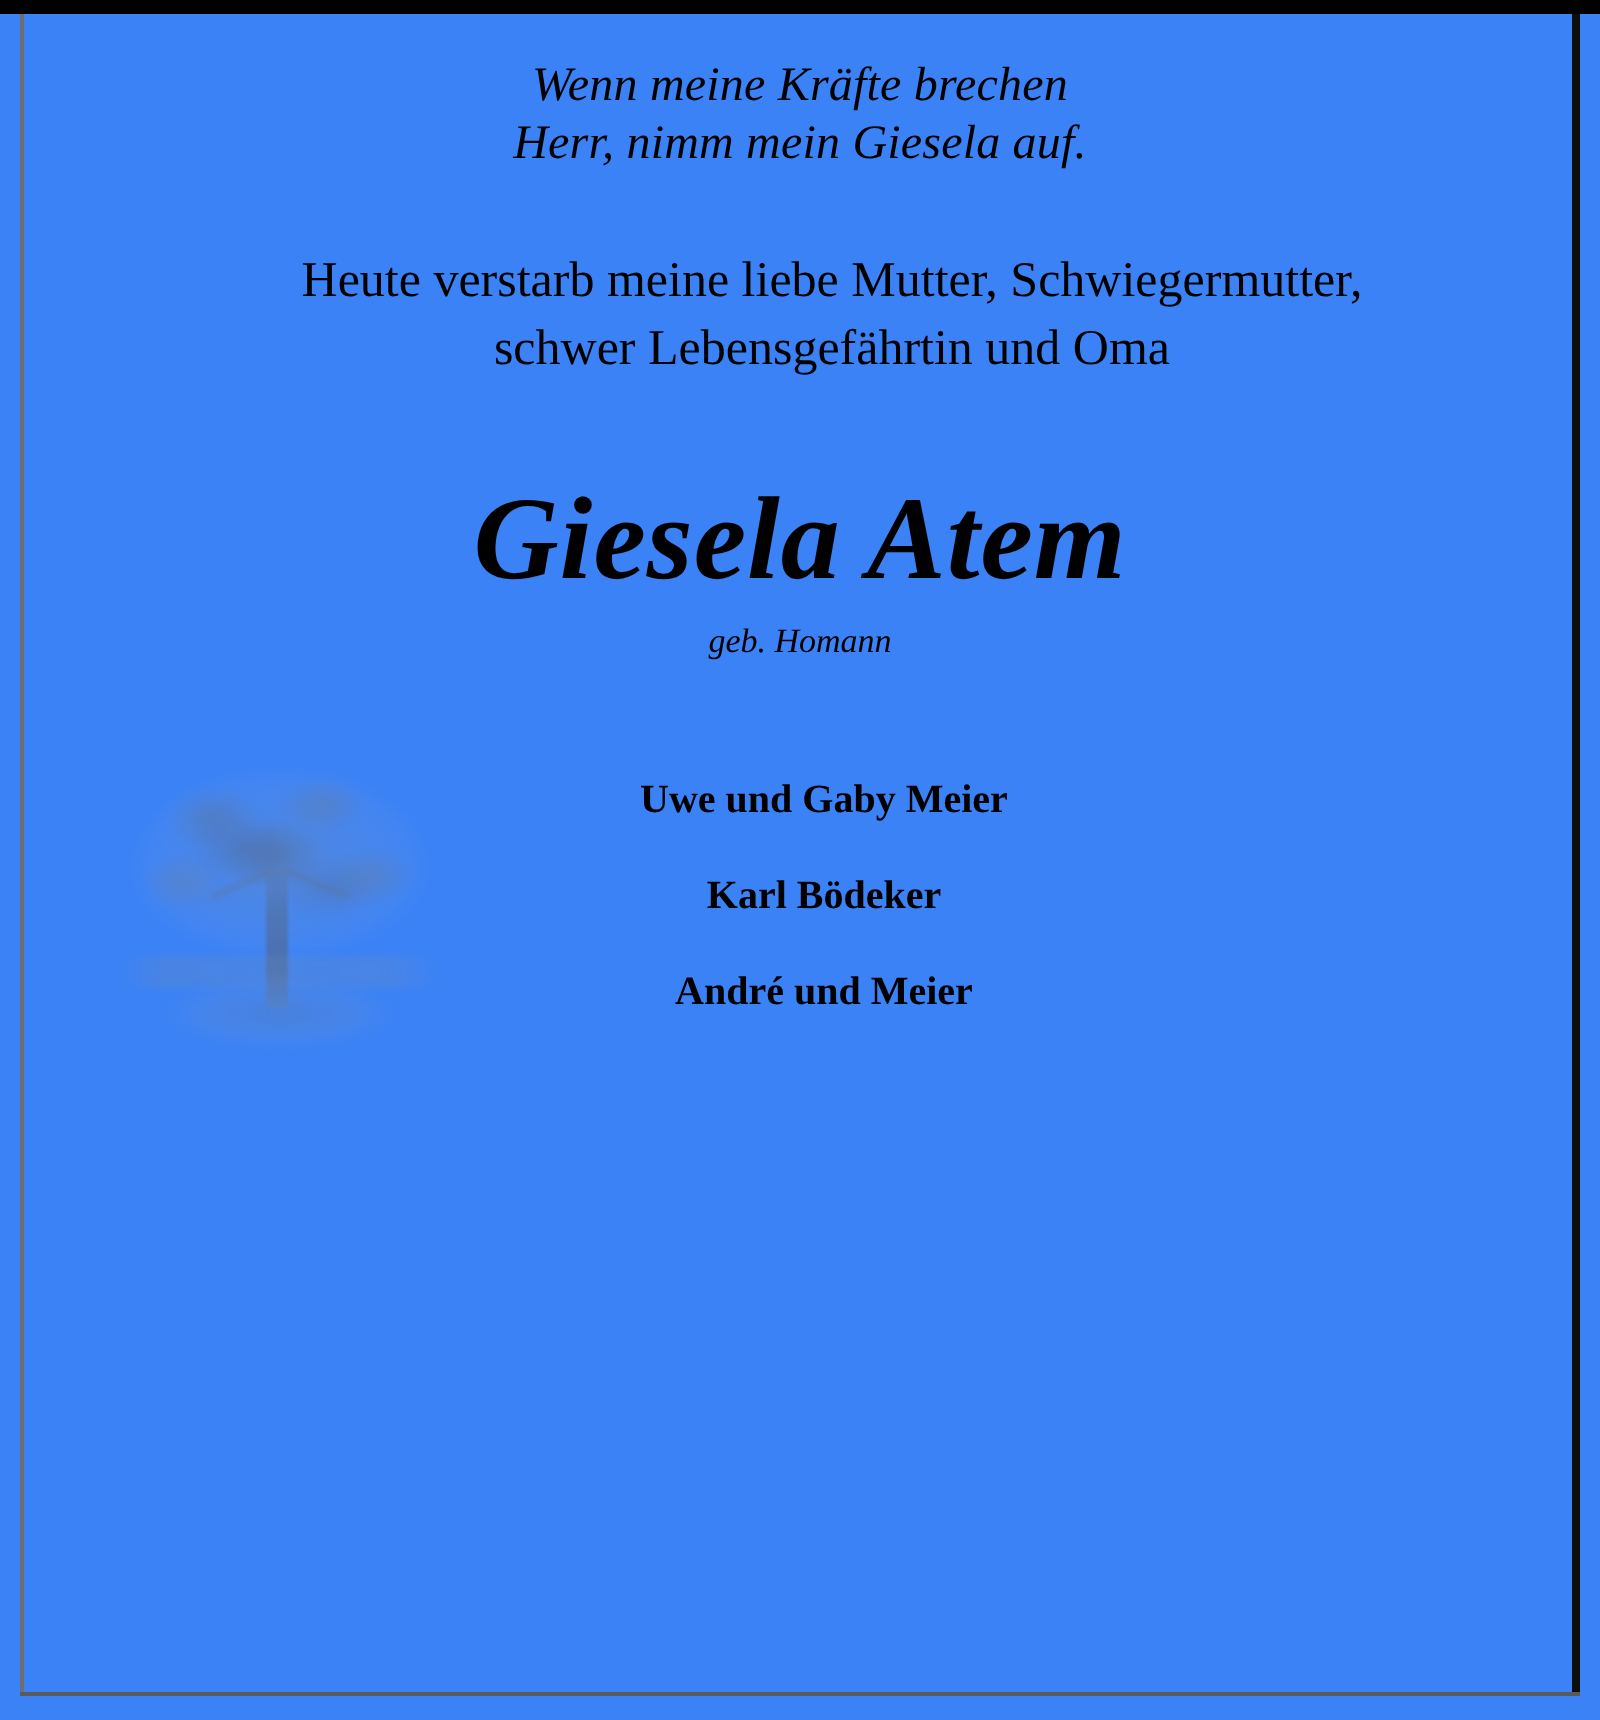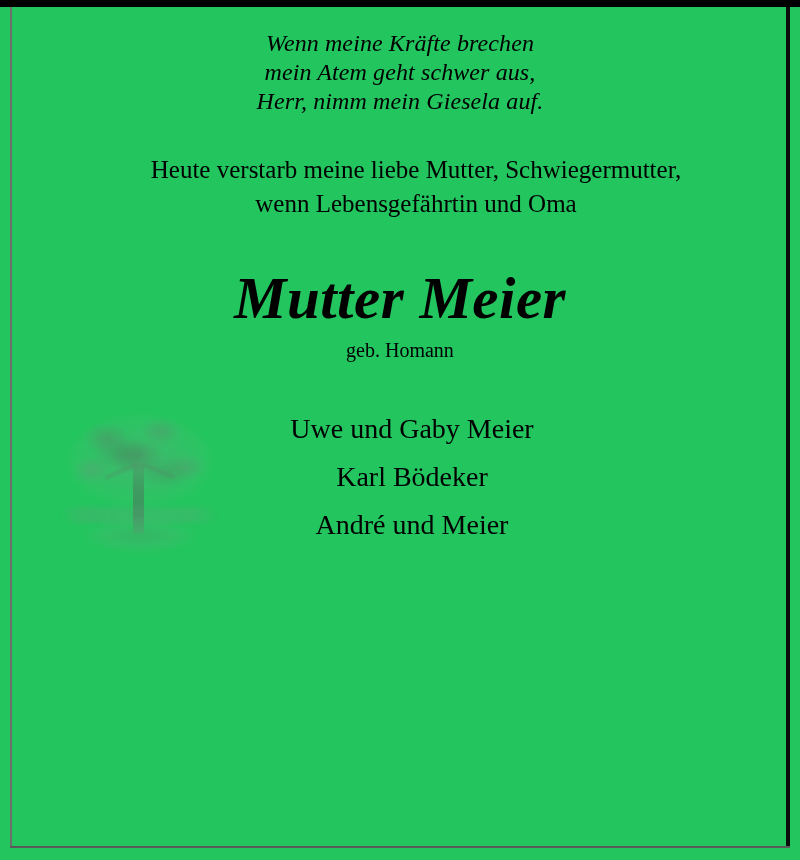--- a/index.html
+++ b/index.html
@@ -13,21 +13,21 @@
     font-family: "Liberation Serif", "DejaVu Serif", serif;
     color: #000000;
   }
 
   
   .notice {
     position: relative;
     width: 800px;
     height: 860px;
     box-sizing: border-box;
-    background: #22c55e;
+    background: #3b82f6;
     overflow: hidden;
   }
 
   
   .rule-top {
     position: absolute;
     top: 0; left: 0;
     width: 800px;
     height: 7px;
     background: #000000;
@@ -87,45 +87,47 @@
     margin-top: 46px;
     font-weight: bold;
     font-style: italic;
     font-size: 59px;
     line-height: 62px;
     letter-spacing: 0.5px;
     white-space: pre;
   }
   .maiden {
     margin-top: 6px;
-    font-size: 20px;
+    font-size: 17px;
     line-height: 30px;
     white-space: pre;
+    font-style: italic;
   }
   .dates {
     margin-top: 16px;
     font-size: 27px;
     line-height: 32px;
     white-space: pre;
   }
   .dates .sym { font-size: 26px; }
   .dates .gap { display: inline-block; width: 22px; }
 
   
   .survivors-block {
     position: relative;
     margin-top: 40px;
     height: 168px;
   }
   .survivors {
     position: absolute;
     top: 0; left: 150px;
     width: 500px;
-    font-size: 28px;
+    font-size: 20px;
     line-height: 48px;
+    font-weight: bold;
   }
   .survivor-line { display: block; white-space: pre; }
 
   
   .tree {
     position: absolute;
     top: 2px; left: 48px;
     width: 160px;
     height: 168px;
     opacity: 0.62;
@@ -211,30 +213,29 @@
 
   <div class="rule-top"></div>
   <div class="rule-left"></div>
   <div class="rule-right"></div>
   <div class="rule-bottom"></div>
 
   <div class="content">
 
     <div class="verse">
       <span class="verse-line">Wenn meine Kräfte brechen</span>
-      <span class="verse-line">mein Atem geht schwer aus,</span>
       <span class="verse-line">Herr, nimm mein Giesela auf.</span>
     </div>
 
     <div class="intro">
       <span class="intro-line">Heute verstarb meine liebe Mutter, Schwiegermutter,</span>
-      <span class="intro-line">wenn Lebensgefährtin und Oma</span>
+      <span class="intro-line">schwer Lebensgefährtin und Oma</span>
     </div>
 
-    <div class="name">Mutter Meier</div>
+    <div class="name">Giesela Atem</div>
     <div class="maiden">geb. Homann</div>
 
 
     <div class="survivors-block">
 
       <div class="tree">
         <div class="canopy"></div>
         <div class="canopy2"></div>
         <div class="branch-l"></div>
         <div class="branch-r"></div>

